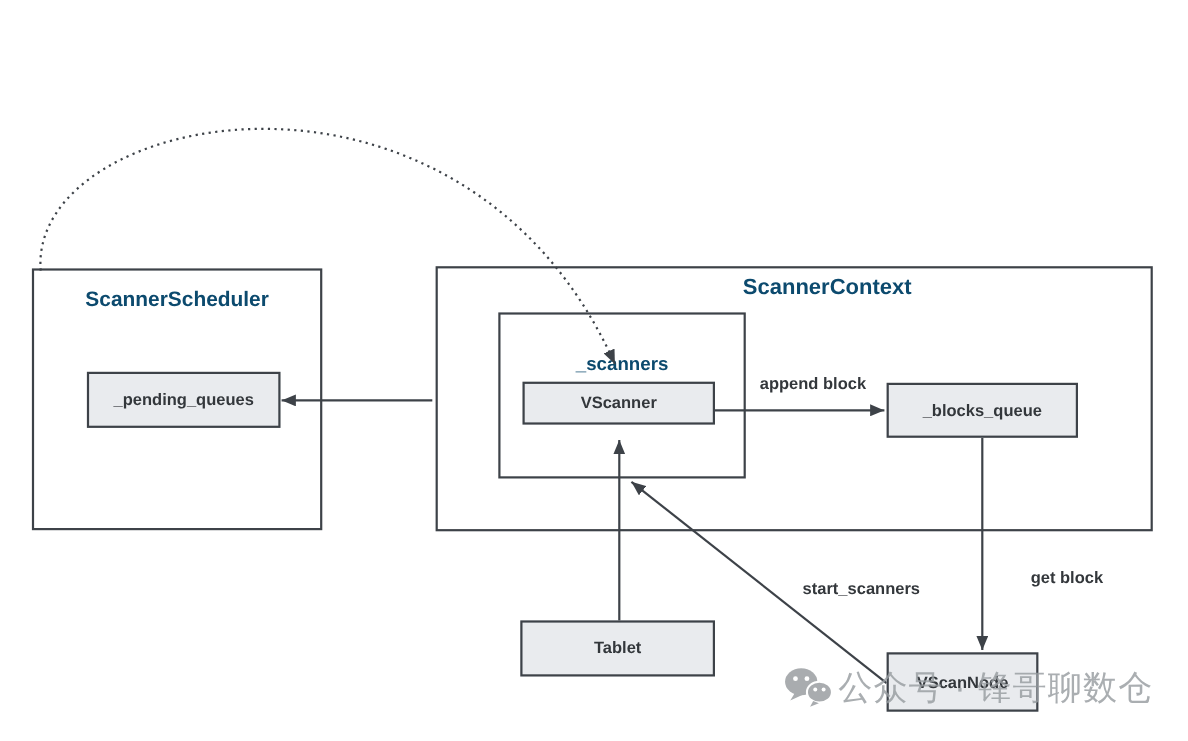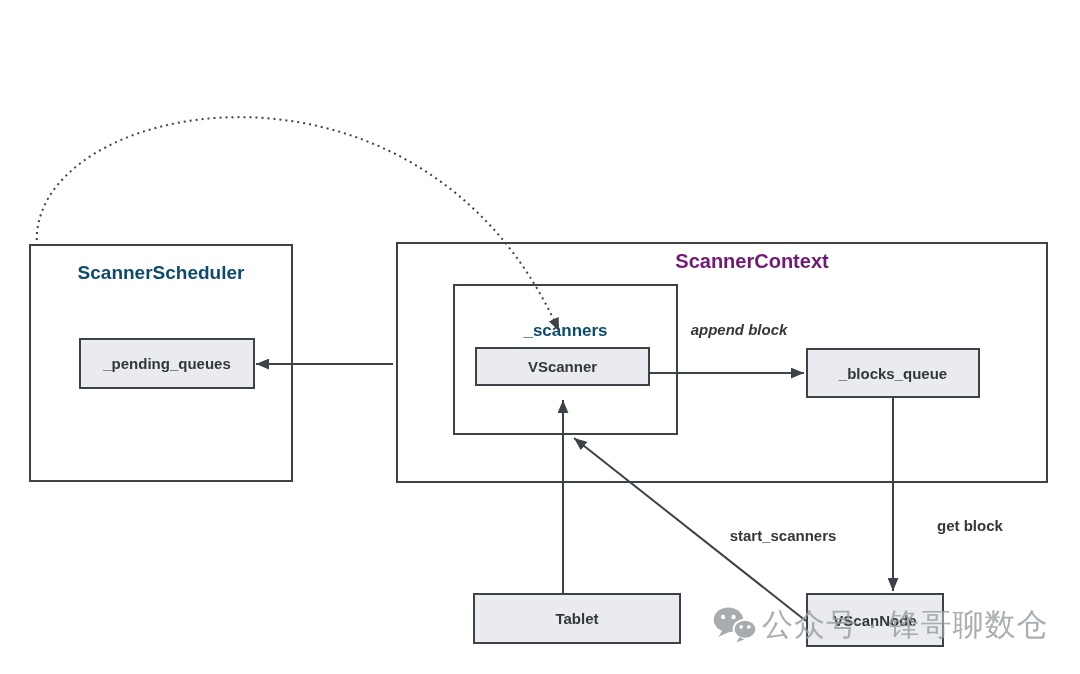--- a/index.html
+++ b/index.html
@@ -33,21 +33,21 @@
     width: 100%;
     text-align: center;
     font-weight: bold;
     color: #0c4a6e;
     white-space: nowrap;
   }
   .floating-title {
     position: absolute;
     transform: translateX(-50%);
     font-weight: bold;
-    color: #701a75;
+    color: #0c4a6e;
     white-space: nowrap;
     z-index: 2;
   }
   .edge-label {
     position: absolute;
     font-weight: bold;
     font-size: 15px;
     color: #33373b;
     white-space: nowrap;
     z-index: 4;
@@ -121,29 +121,29 @@
   </div>
 
   <div class="box node" style="left:475px; top:347px; width:175px; height:39px;">
     <span>VScanner</span>
   </div>
 
   <div class="box node" style="left:806px; top:348px; width:174px; height:50px;">
     <span>_blocks_queue</span>
   </div>
 
-  <div class="box node" style="left:473px; top:593px; width:208px; height:51px;">
+  <div class="box node" style="left:473px; top:564px; width:177px; height:51px;">
     <span>Tablet</span>
   </div>
 
   <div class="box node" style="left:806px; top:593px; width:138px; height:54px;">
     <span>VScanNode</span>
   </div>
 
-  <div class="edge-label center-x" style="left:739px; top:321px;font-style:italic;">append block</div>
+  <div class="edge-label center-x" style="left:739px; top:341px;">append block</div>
   <div class="edge-label" style="left:904px; top:517px;margin-left:33px;">get block</div>
   <div class="edge-label center-x" style="left:783px; top:527px;text-align:right;">start_scanners</div>
 
   <div class="watermark">
     <svg width="46" height="36" viewBox="0 0 46 38">
       <ellipse cx="16" cy="13.5" rx="15.5" ry="13" fill="#979b9e"></ellipse>
       <path d="M10 24 L5.5 31.5 L17.5 26 Z" fill="#979b9e"></path>
       <circle cx="10.5" cy="10.5" r="2.3" fill="#ffffff"></circle>
       <circle cx="21.5" cy="10.5" r="2.3" fill="#ffffff"></circle>
       <ellipse cx="33.5" cy="23.5" rx="12" ry="10" fill="#979b9e" stroke="#ffffff" stroke-width="2"></ellipse>

